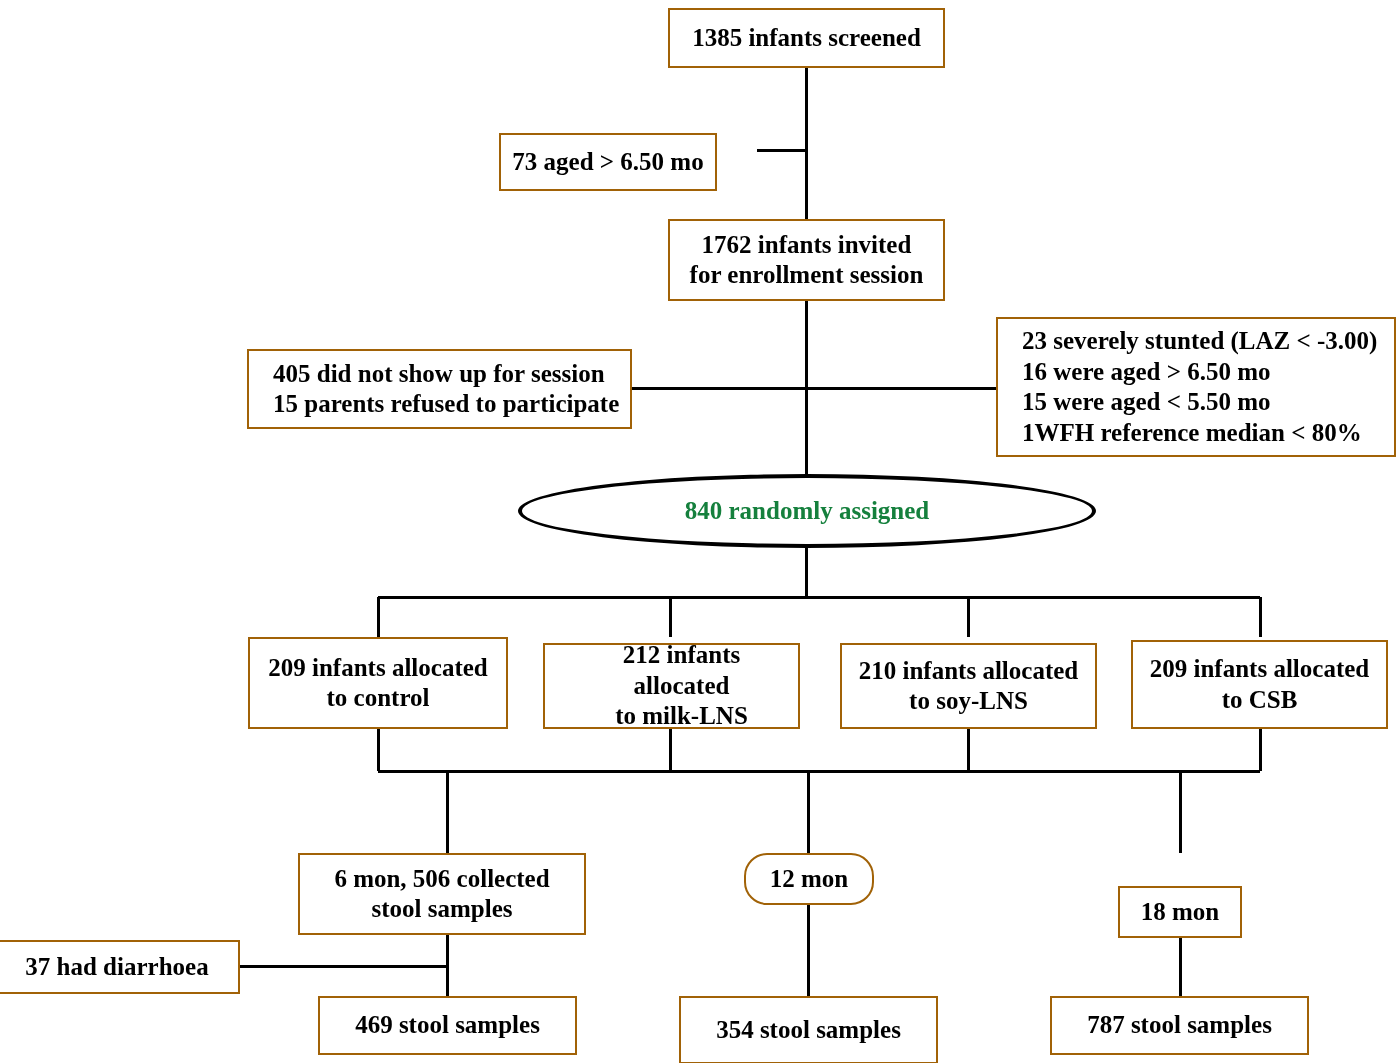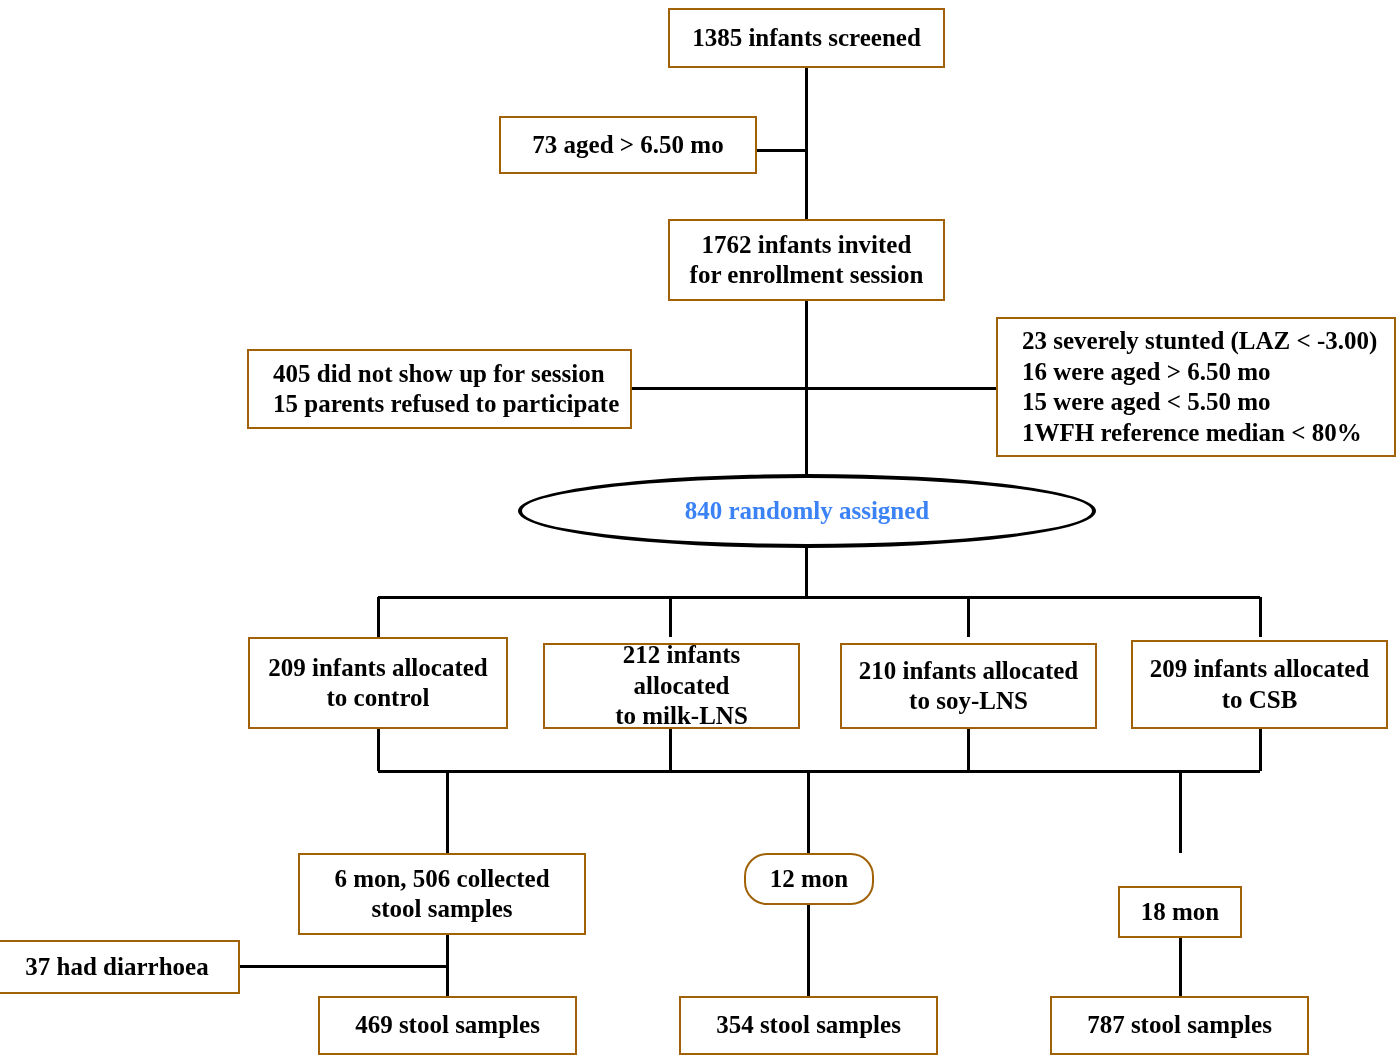--- a/index.html
+++ b/index.html
@@ -58,21 +58,21 @@
     align-items: center;
     justify-content: center;
     border: 4px solid #000000;
     border-radius: 50%;
     background: #ffffff;
     z-index: 2;
   }
   .ellipse-node .label {
     font-size: 25px;
     font-weight: 700;
-    color: #3b82f6;
+    color: #15803d;
     line-height: 1.2;
   }
 </style>
 </head>
 <body>
 
 <div id="canvas">
 
   <svg id="connectors" viewBox="0 0 1400 1063" xmlns="http://www.w3.org/2000/svg">
     <g stroke="#000000" stroke-width="3" fill="none" shape-rendering="crispEdges">
@@ -107,21 +107,21 @@
       <line x1="1180" y1="905" x2="1180" y2="996"></line>
 
       <line x1="240" y1="966" x2="447" y2="966"></line>
     </g>
   </svg>
 
   <div class="node box" style="left:668px; top:8px; width:277px; height:60px;">
     <span class="label">1385 infants screened</span>
   </div>
 
-  <div class="node box" style="left:499px; top:116px; width:258px; height:58px;">
+  <div class="node box" style="left:499px; top:133px; width:218px; height:58px;">
     <span class="label">73 aged &gt; 6.50 mo</span>
   </div>
 
   <div class="node box" style="left:668px; top:219px; width:277px; height:82px;">
     <span class="label">1762 infants invited
 for enrollment session</span>
   </div>
 
   <div class="node box left-align" style="left:247px; top:349px; width:385px; height:80px;">
     <span class="label">405 did not show up for session
@@ -173,21 +173,21 @@
   </div>
 
   <div class="node box" style="left:-6px; top:940px; width:246px; height:54px;">
     <span class="label">37 had diarrhoea</span>
   </div>
 
   <div class="node box" style="left:318px; top:996px; width:259px; height:59px;">
     <span class="label">469 stool samples</span>
   </div>
 
-  <div class="node box" style="left:679px; top:996px; width:259px; height:59px;">
+  <div class="node box" style="left:679px; top:996px; width:259px; height:68px;">
     <span class="label">354 stool samples</span>
   </div>
 
   <div class="node box" style="left:1050px; top:996px; width:259px; height:59px;">
     <span class="label">787 stool samples</span>
   </div>
 
 </div>
 
 </body></html>

